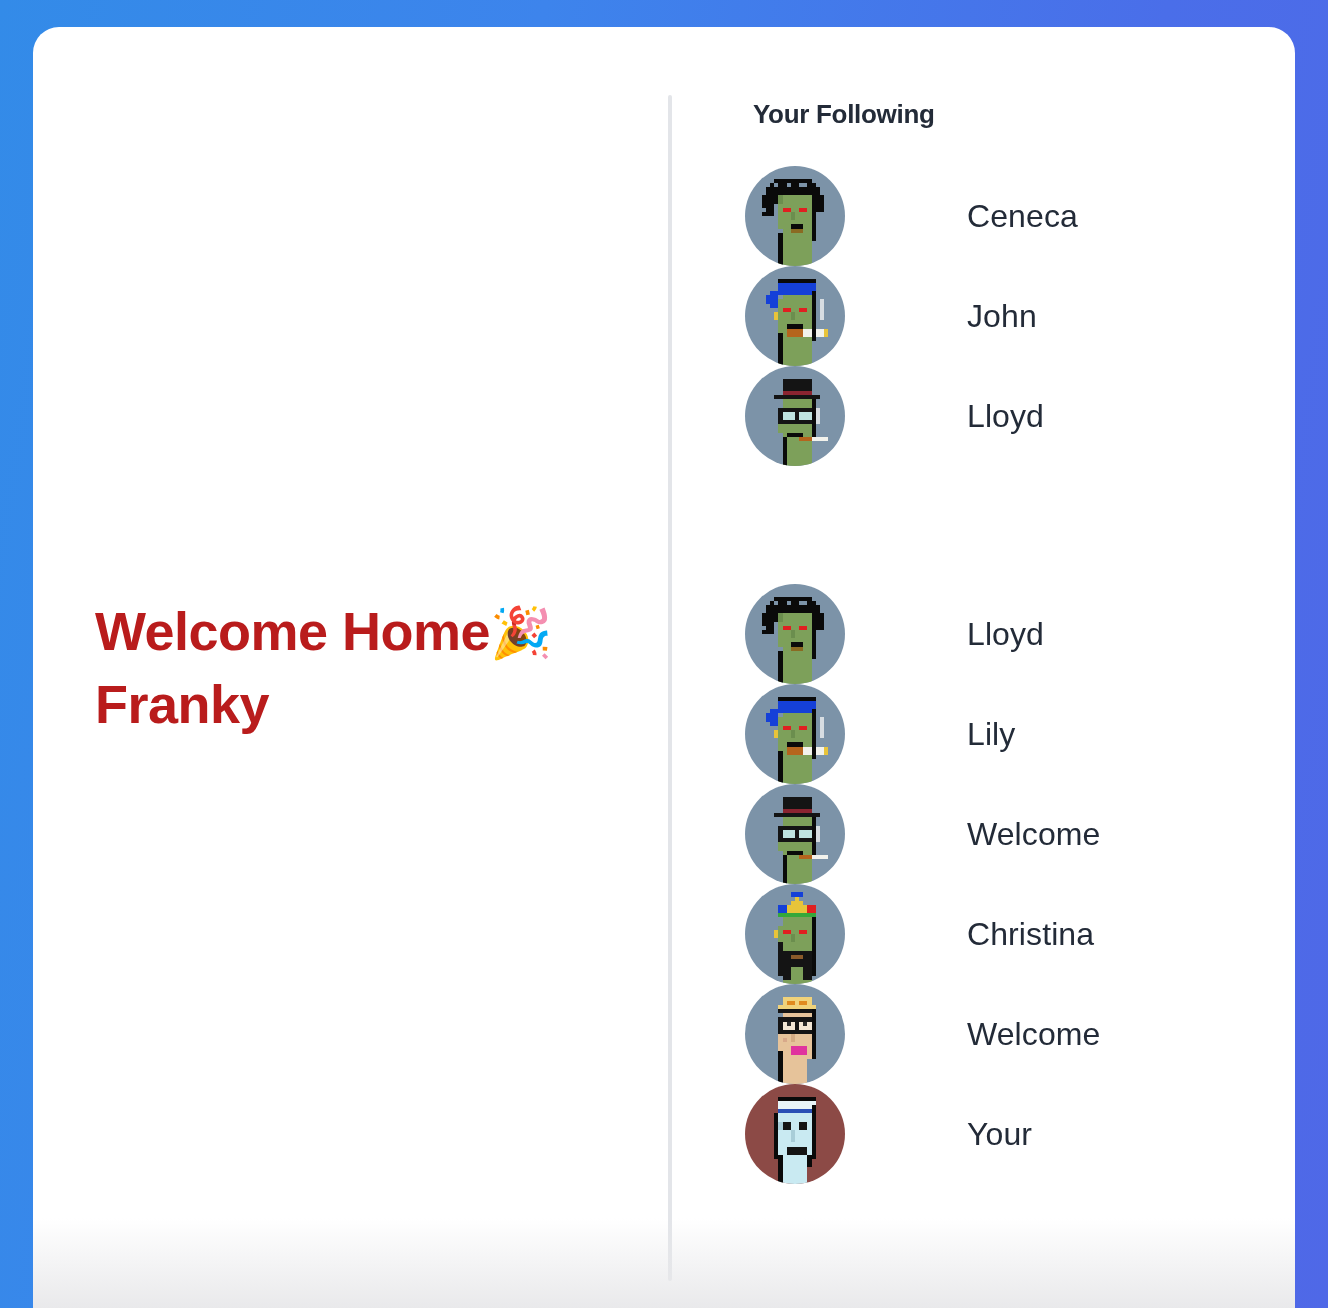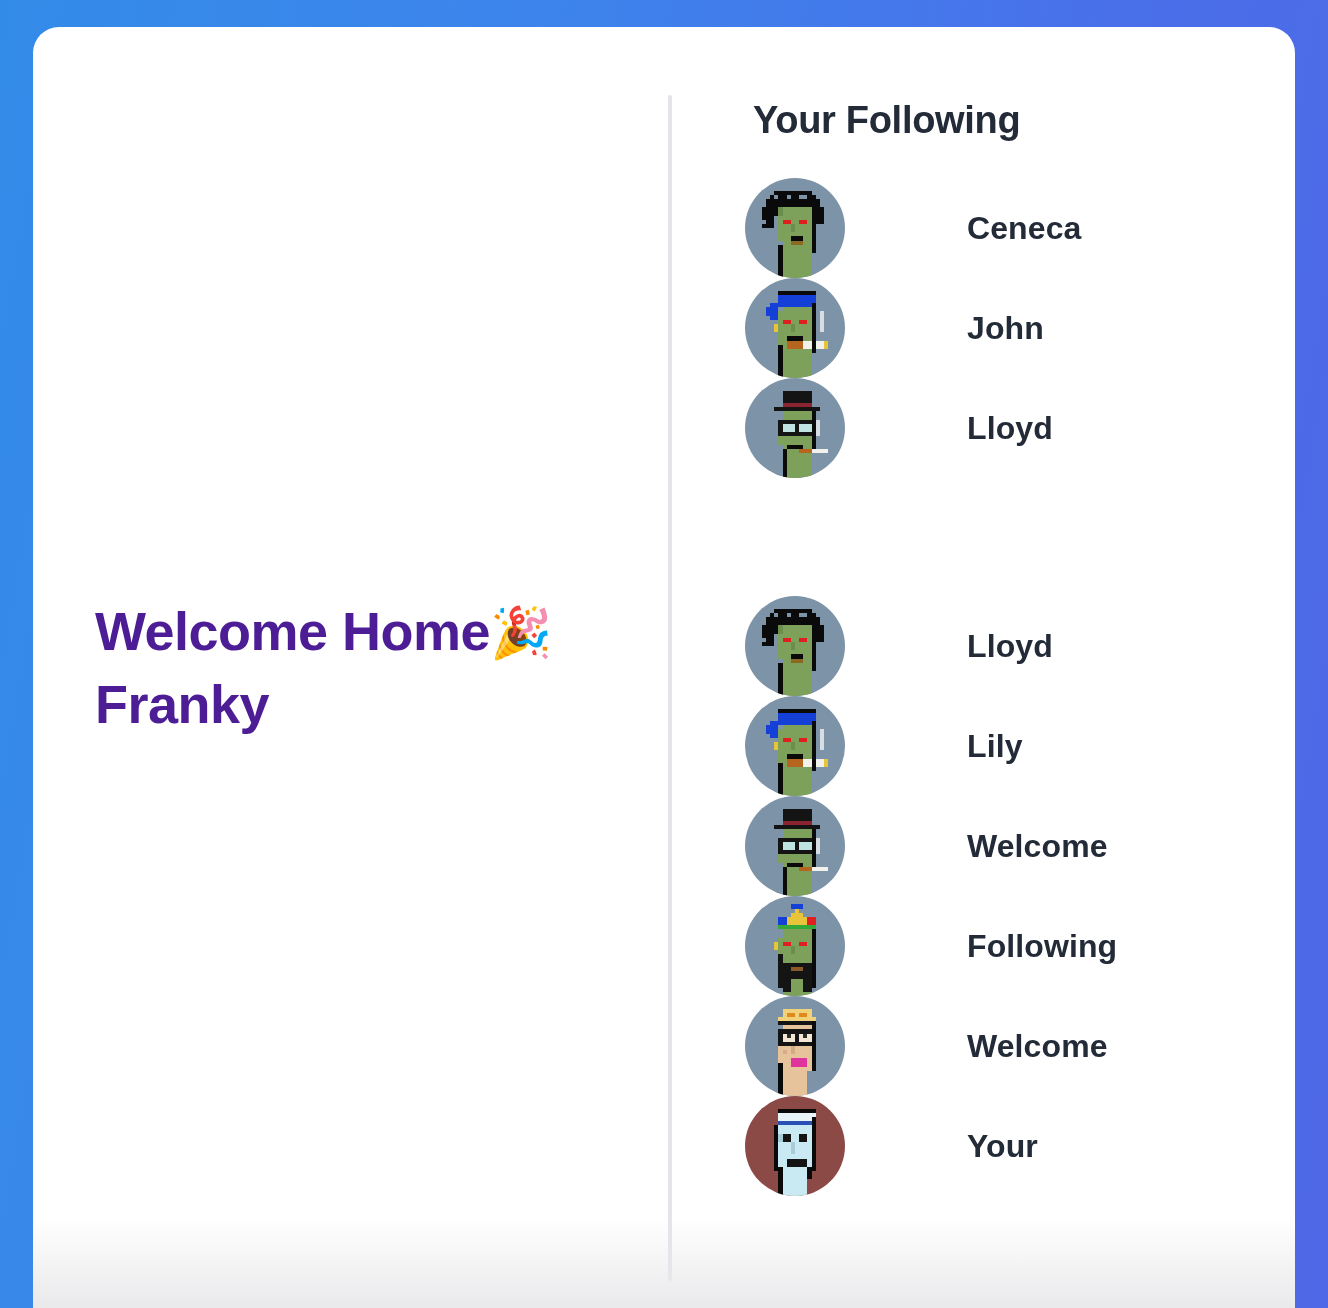--- a/index.html
+++ b/index.html
@@ -25,57 +25,57 @@
   }
 
   
   .left-pane{
     position:absolute; left:0; top:0; width:602px; height:100%;
     display:flex; align-items:center;
   }
   .welcome-title{
     padding-left:62px; padding-right:20px;
     font-size:54px; font-weight:700; line-height:1.35;
-    color:#4c1d95; letter-spacing:-0.5px;
+    color:#b91c1c; letter-spacing:-0.5px;
     max-width:560px;
   }
   .party-emoji{ font-size:50px; }
 
   
   .divider{
     position:absolute; left:635px; top:68px;
     width:4px; height:1186px;
     background:#e3e5e9; border-radius:2px;
   }
 
   
   .right-pane{
     position:absolute; left:690px; top:0; width:572px; height:100%;
     padding-top:72px;
   }
   .section-heading{
-    font-size:38px; font-weight:700; color:#232b38;
+    font-size:26px; font-weight:700; color:#232b38;
     letter-spacing:-0.3px; padding-left:30px;
   }
   .people-list{ margin-top:36px; }
   .person-row{
     position:relative; height:100px;
     display:flex; align-items:center;
   }
   .avatar{
     position:relative;
     width:100px; height:100px; flex:0 0 100px;
     border-radius:50%;
     overflow:hidden;
     margin-left:22px;
   }
   .avatar svg{ display:block; width:100%; height:100%; }
   .person-name{
     margin-left:122px;
-    font-size:32px; color:#232b38; font-weight:700;
+    font-size:32px; color:#232b38; font-weight:400;
     letter-spacing:0.1px; white-space:nowrap;
   }
   .section-gap{ height:82px; }
 </style>
 </head>
 <body>
 
 <div id="app">
   <div class="card">
 
@@ -339,21 +339,21 @@
               <g fill="#141414">
                 <rect x="8" y="14" width="1" height="8"></rect>
                   <rect x="9" y="16" width="7" height="4"></rect>
                 <rect x="9" y="20" width="2" height="3"></rect>
                   <rect x="14" y="20" width="2" height="3"></rect>
               </g>
               <rect x="11" y="17" width="3" height="1" fill="#8a5a2a"></rect>
               <rect x="16" y="8" width="1" height="14" fill="#0a0a0a"></rect>
             </svg>
           </div>
-          <span class="person-name">Following</span>
+          <span class="person-name">Christina</span>
         </div>
 
         <div class="person-row">
           <div class="avatar">
             <svg viewBox="0 0 24 24" shape-rendering="crispEdges">
               <rect width="24" height="24" fill="#7c93a8"></rect>
               <g fill="#e6c39a">
                 <rect x="9" y="6" width="7" height="12"></rect>
                   <rect x="8" y="9" width="1" height="7"></rect>
                   <rect x="9" y="18" width="6" height="6"></rect>

